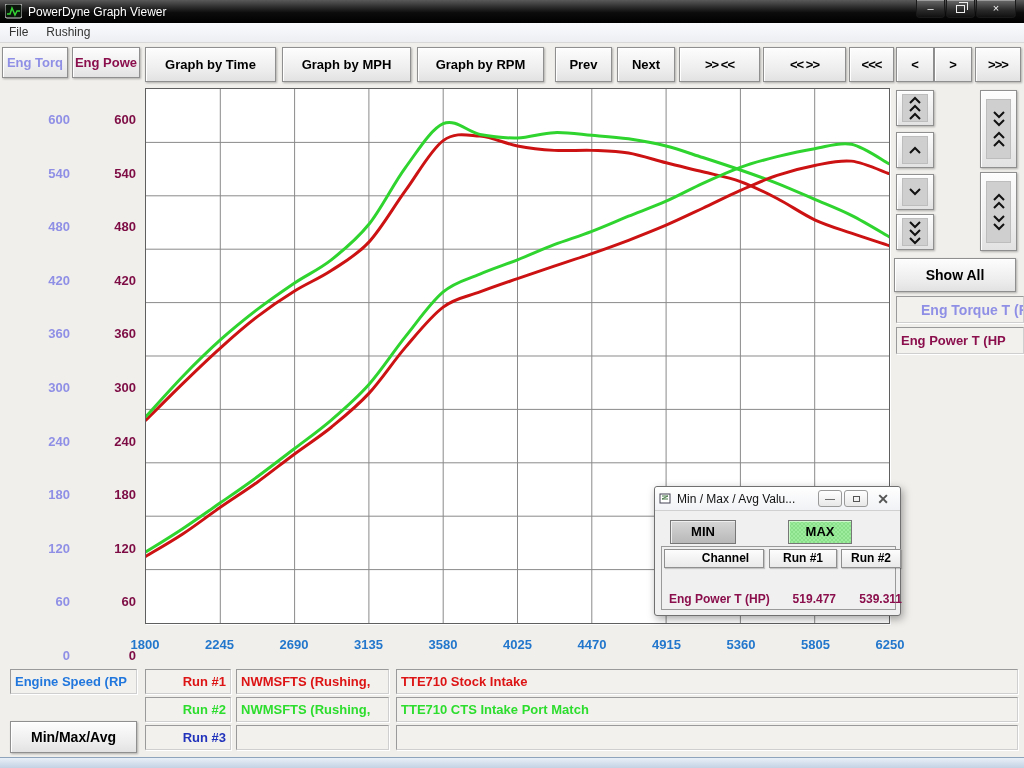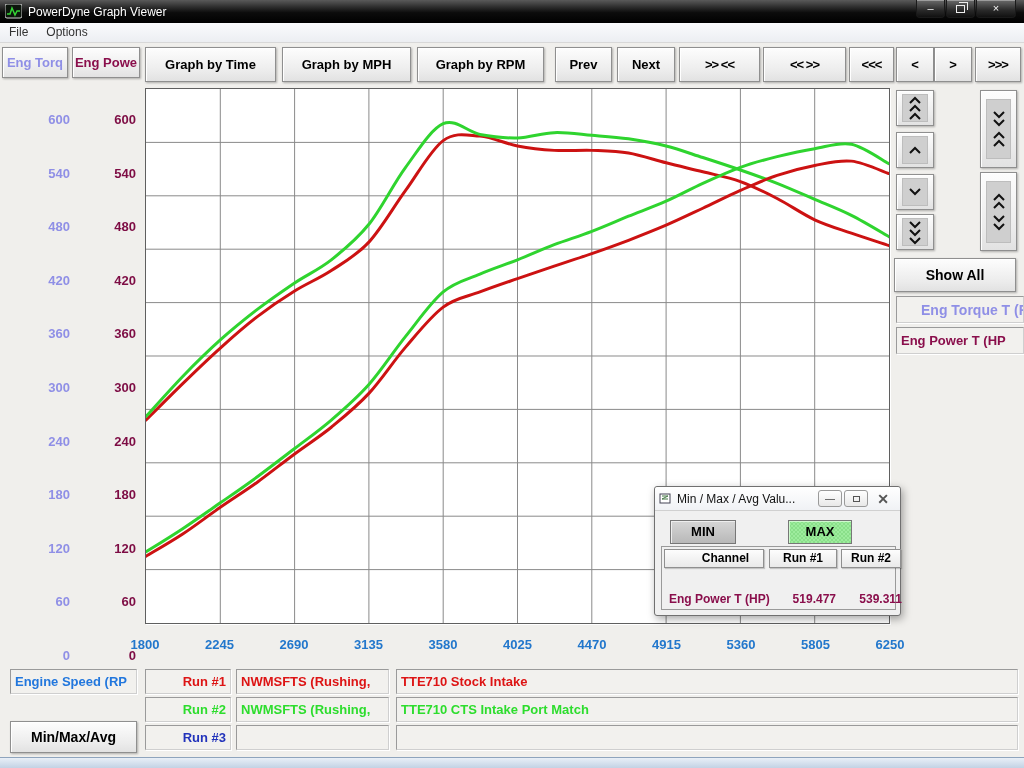--- a/index.html
+++ b/index.html
@@ -158,21 +158,21 @@
   <span class="apptitle">PowerDyne Graph Viewer</span>
   <div class="capbtns">
     <div class="capbtn">–</div>
     <div class="capbtn"><span class="restore-glyph"></span></div>
     <div class="capbtn close">×</div>
   </div>
 </div>
 
 <div class="menubar">
   <span class="menuitem">File</span>
-  <span class="menuitem">Options</span>
+  <span class="menuitem">Rushing</span>
 </div>
 
 <div class="client">
 
   <div class="b3 ch-torq">Eng Torq</div>
   <div class="b3 ch-pow">Eng Powe</div>
 
   <div class="b3 tb1">Graph by MPH</div>
   <div class="b3 tb0">Graph by Time</div>
   <div class="b3 tb2">Graph by RPM</div>

